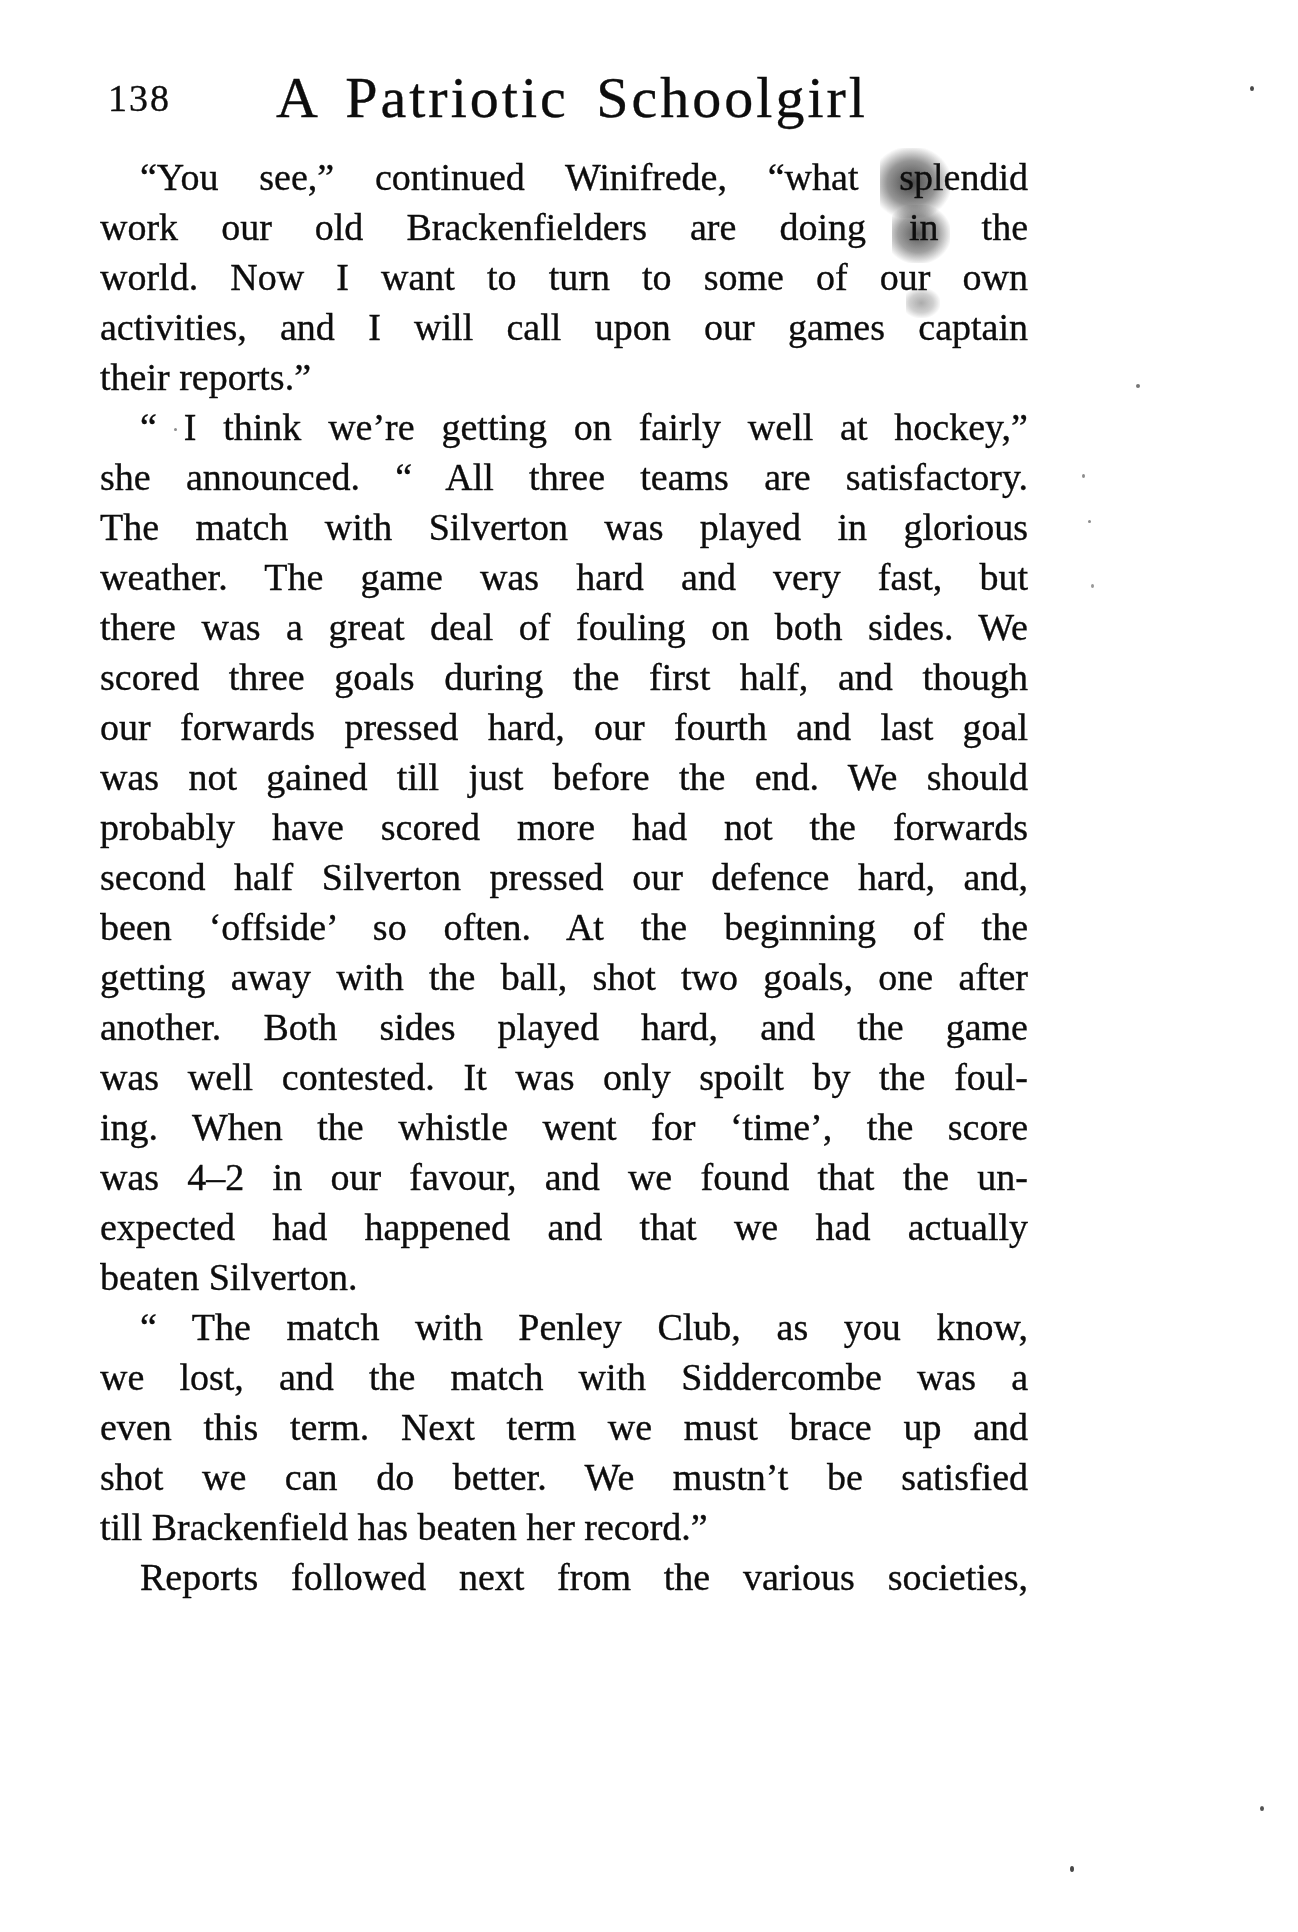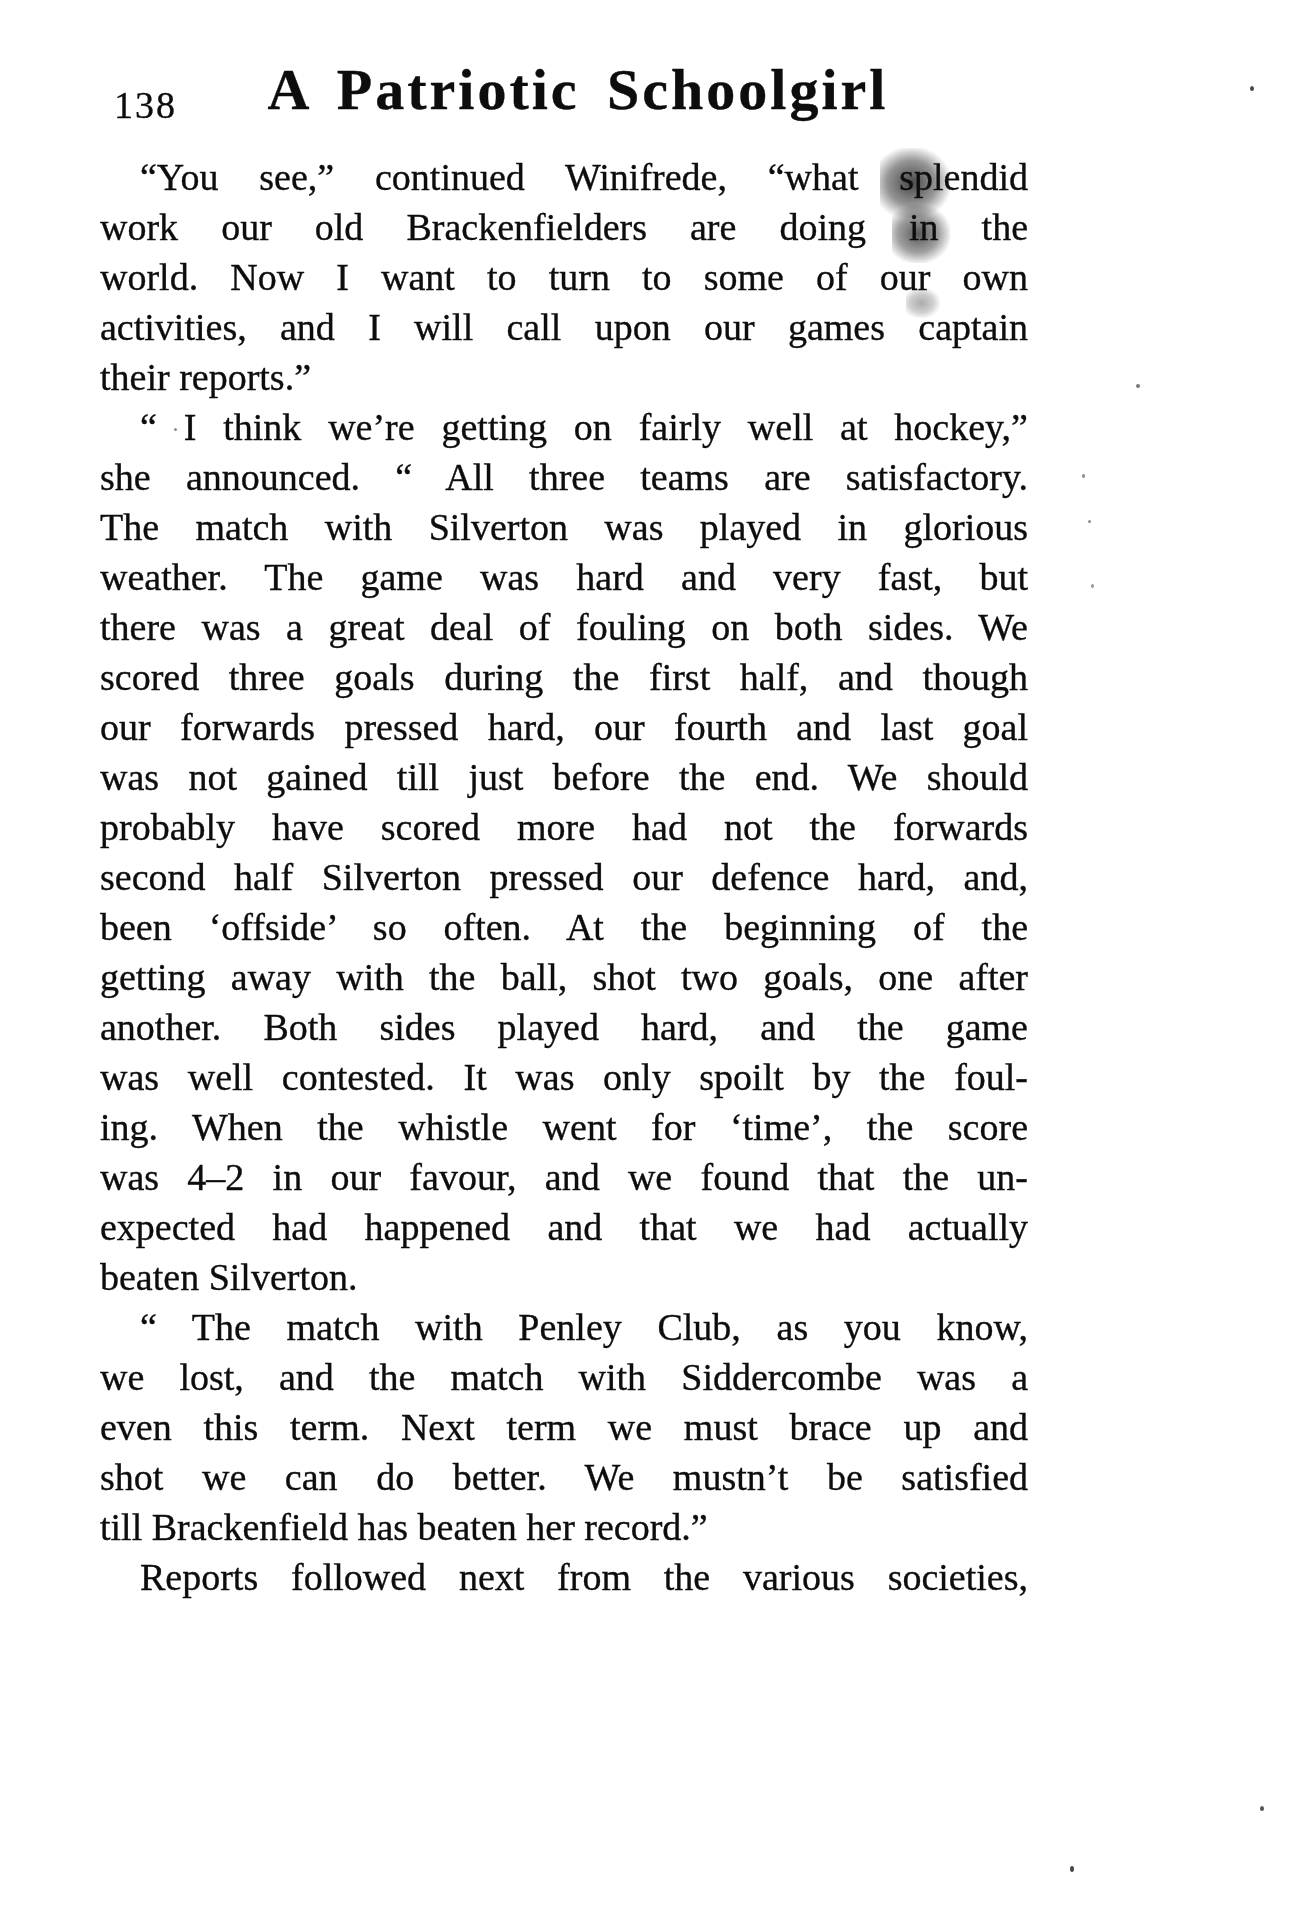--- a/index.html
+++ b/index.html
@@ -14,37 +14,37 @@
     background: #ffffff;
     color: #0d0d0d;
     font-family: "Liberation Serif", "DejaVu Serif", serif;
     overflow: hidden;
     -webkit-text-stroke: 0.35px #0d0d0d;
   }
   
   .header {
     position: absolute;
     top: 52px;
-    left: 114px;
+    left: 108px;
     width: 928px;
     display: flex;
-    align-items: flex-end;
+    align-items: center;
   }
   .pagenum {
     font-size: 38px;
     letter-spacing: 2px;
     width: 120px;
     flex: 0 0 auto;
   }
   .title {
     flex: 1 1 auto;
-    margin: 4px;
+    margin: 12px;
     text-align: center;
     font-size: 58px;
-    font-weight: bold;
+    font-weight: normal;
     letter-spacing: 3px;
     word-spacing: 10px;
     white-space: nowrap;
   }
   .header-spacer { width: 120px; flex: 0 0 auto; }
   
   .text-block {
     position: absolute;
     top: 152px;
     left: 100px;

